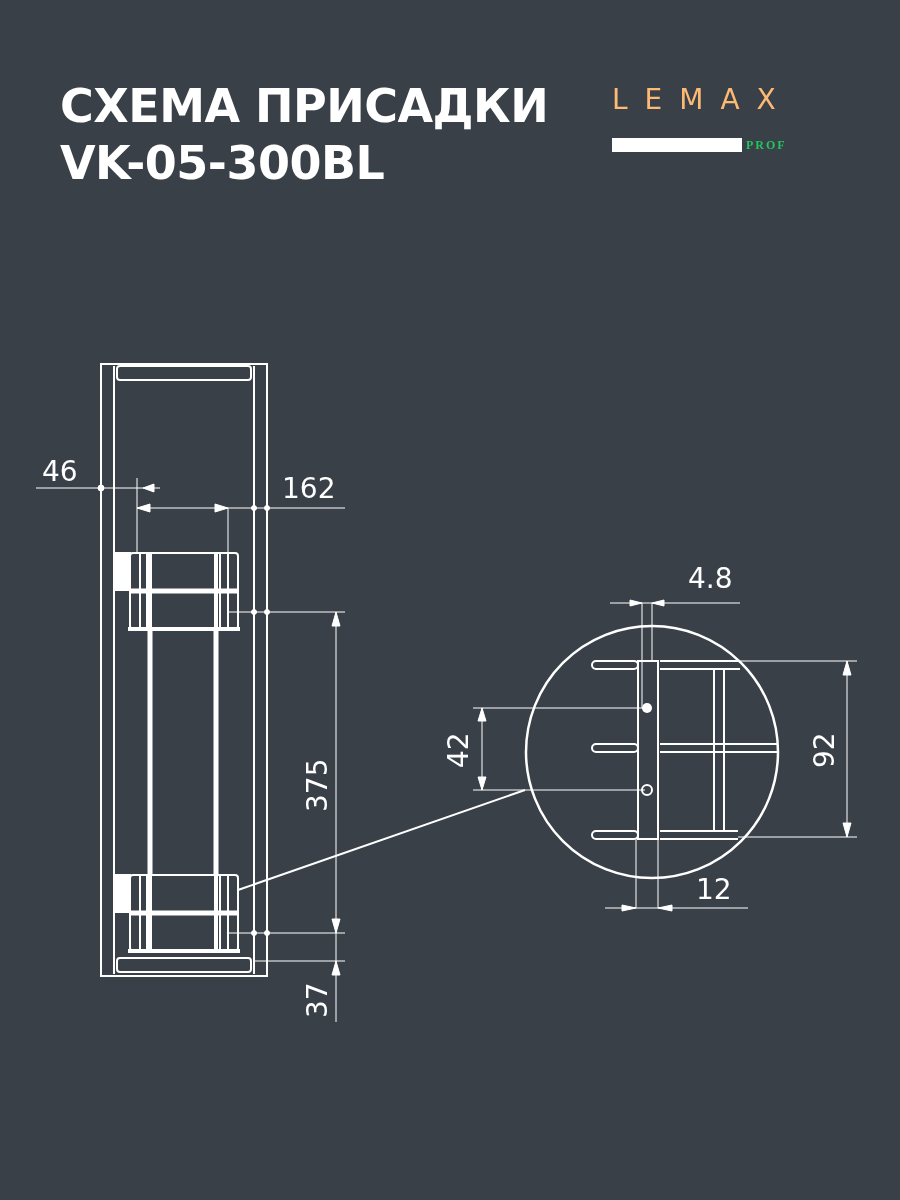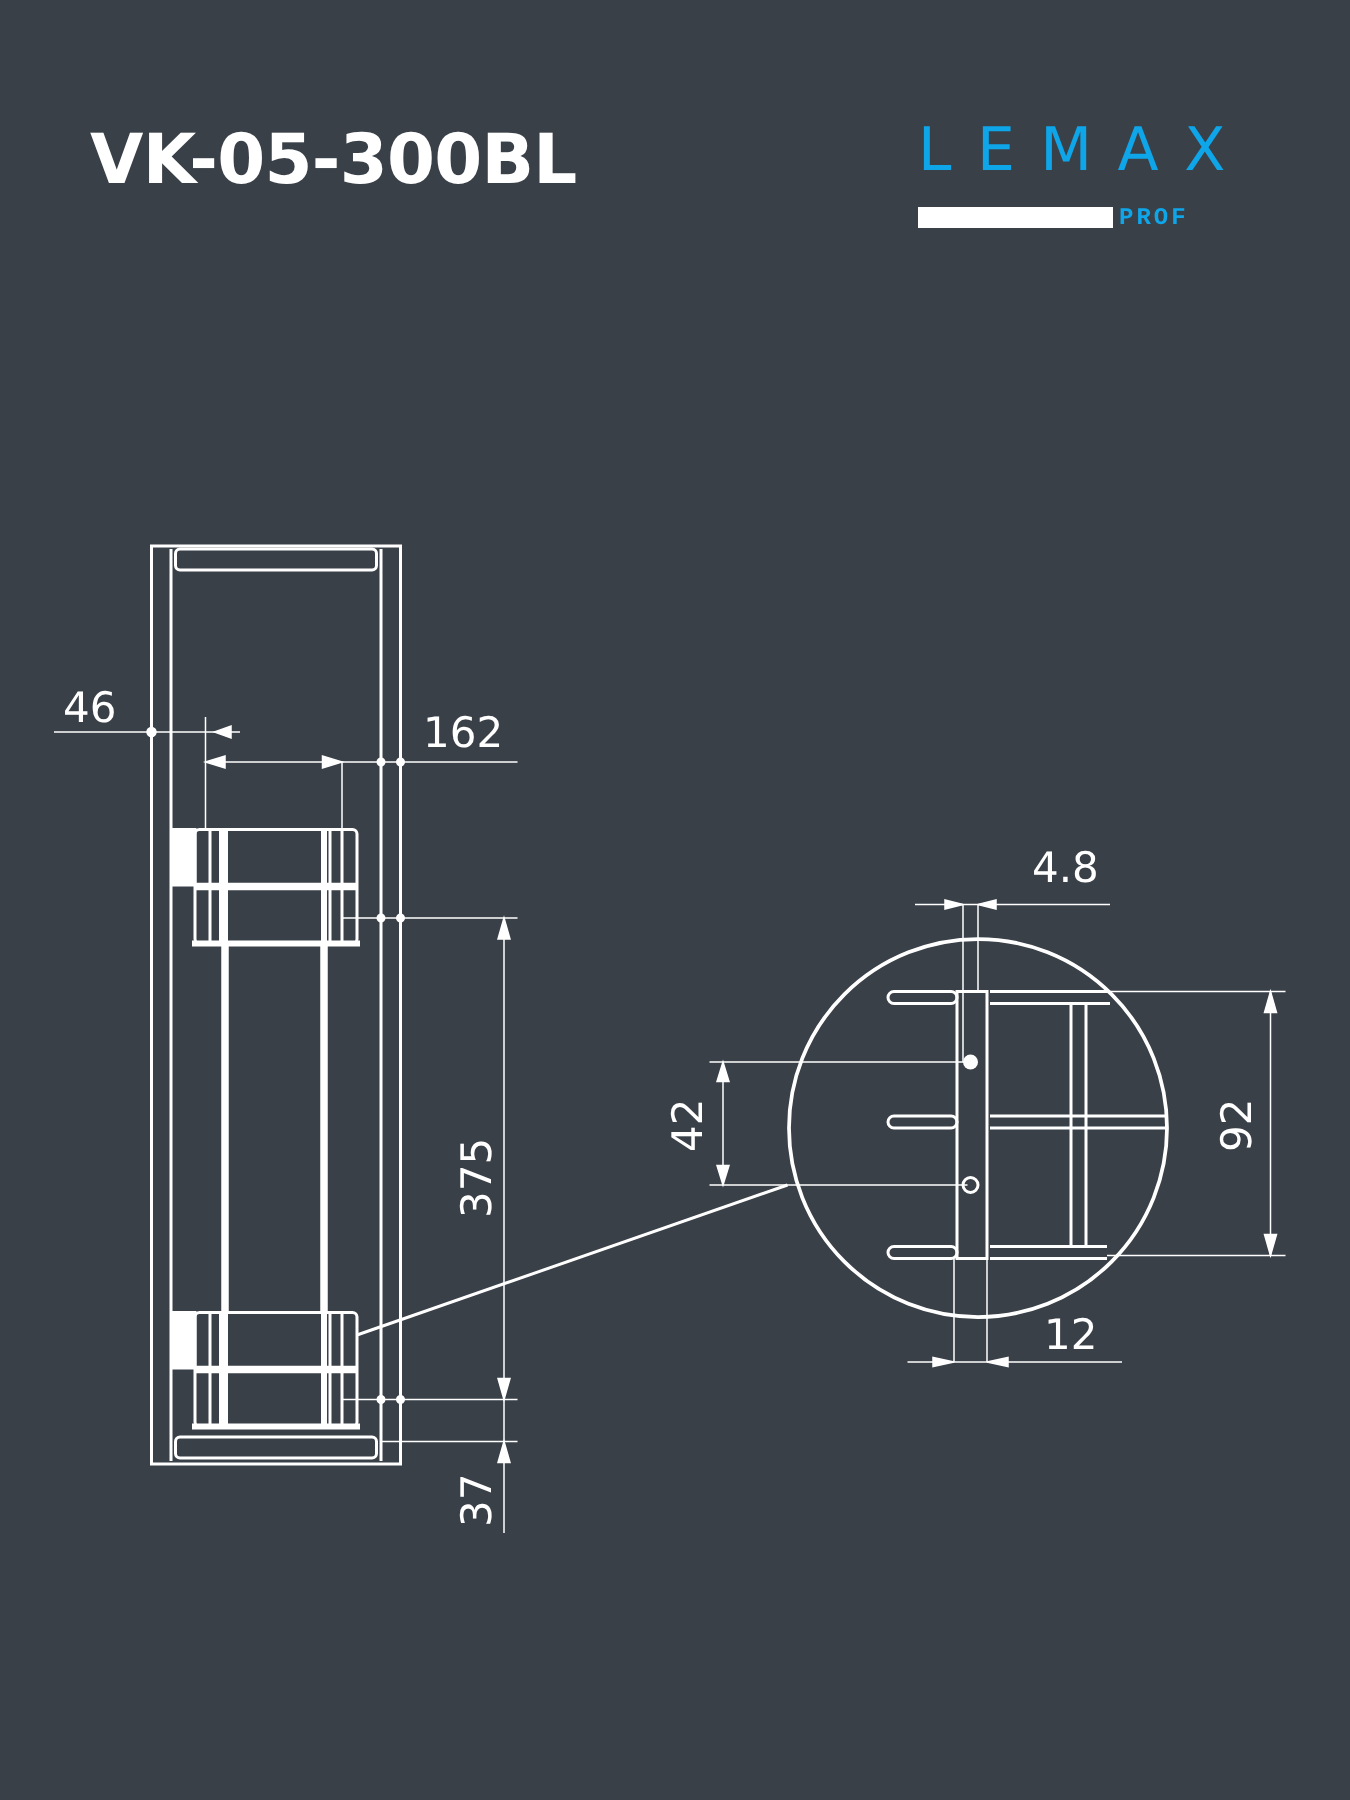--- a/index.html
+++ b/index.html
@@ -1,29 +1,30 @@
 <!DOCTYPE html>
 <html><head>
 <meta charset="utf-8">
 <style>
   html, body { margin:0; padding:0; }
   body { width:900px; height:1200px; background:#3a4048; position:relative; overflow:hidden; font-family:"DejaVu Sans", sans-serif; color:#fff; }
   .title { position:absolute; left:60px; top:78px; font-family:"DejaVu Sans", sans-serif; font-weight:bold; font-size:46px; line-height:57px; letter-spacing:-0.5px; color:#fff; }
   .title div { white-space:nowrap; }
   .logo { position:absolute; left:612px; top:80px; width:232px; height:76px; }
-  .logo-text { position:absolute; left:0; top:0; font-family:"DejaVu Sans", sans-serif; font-size:40px; letter-spacing:17px; color:#0ea5e9; font-weight:normal; line-height:40px; }
+  .logo-text { position:absolute; left:0; top:0; font-family:"DejaVu Sans", sans-serif; font-size:28px; letter-spacing:17px; color:#fdba74; font-weight:normal; line-height:40px; }
   .logo-bar { position:absolute; left:0; top:58px; width:130px; height:14px; background:#fff; }
-  .logo-prof { position:absolute; left:134px; top:55px; font-family:Liberation Mono, monospace; font-weight:bold; font-size:16px; letter-spacing:2px; color:#0ea5e9; line-height:20px; }
+  .logo-prof { position:absolute; left:134px; top:55px; font-family:Liberation Serif, serif; font-weight:bold; font-size:12px; letter-spacing:2px; color:#22c55e; line-height:20px; }
   svg.drawing { position:absolute; left:0; top:0; }
   .dim { font-family:"DejaVu Sans", sans-serif; font-size:28px; fill:#fff; }
 </style>
 </head>
 <body>
 
 <div class="title">
+  <div>СХЕМА ПРИСАДКИ</div>
   <div>VK-05-300BL</div>
 </div>
 
 <div class="logo">
   <div class="logo-text">LEMAX</div>
   <div class="logo-bar"></div>
   <div class="logo-prof">PROF</div>
 </div>
 
 <svg class="drawing" width="900" height="1200" viewBox="0 0 900 1200">

